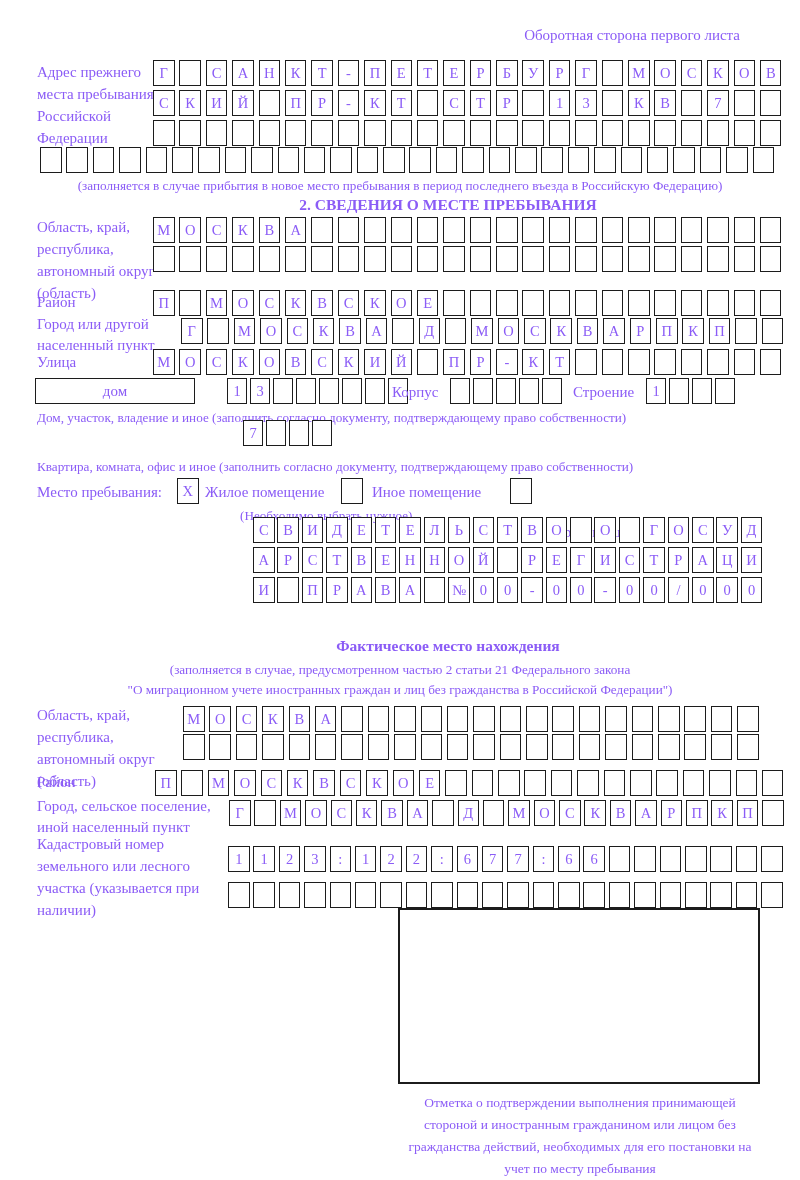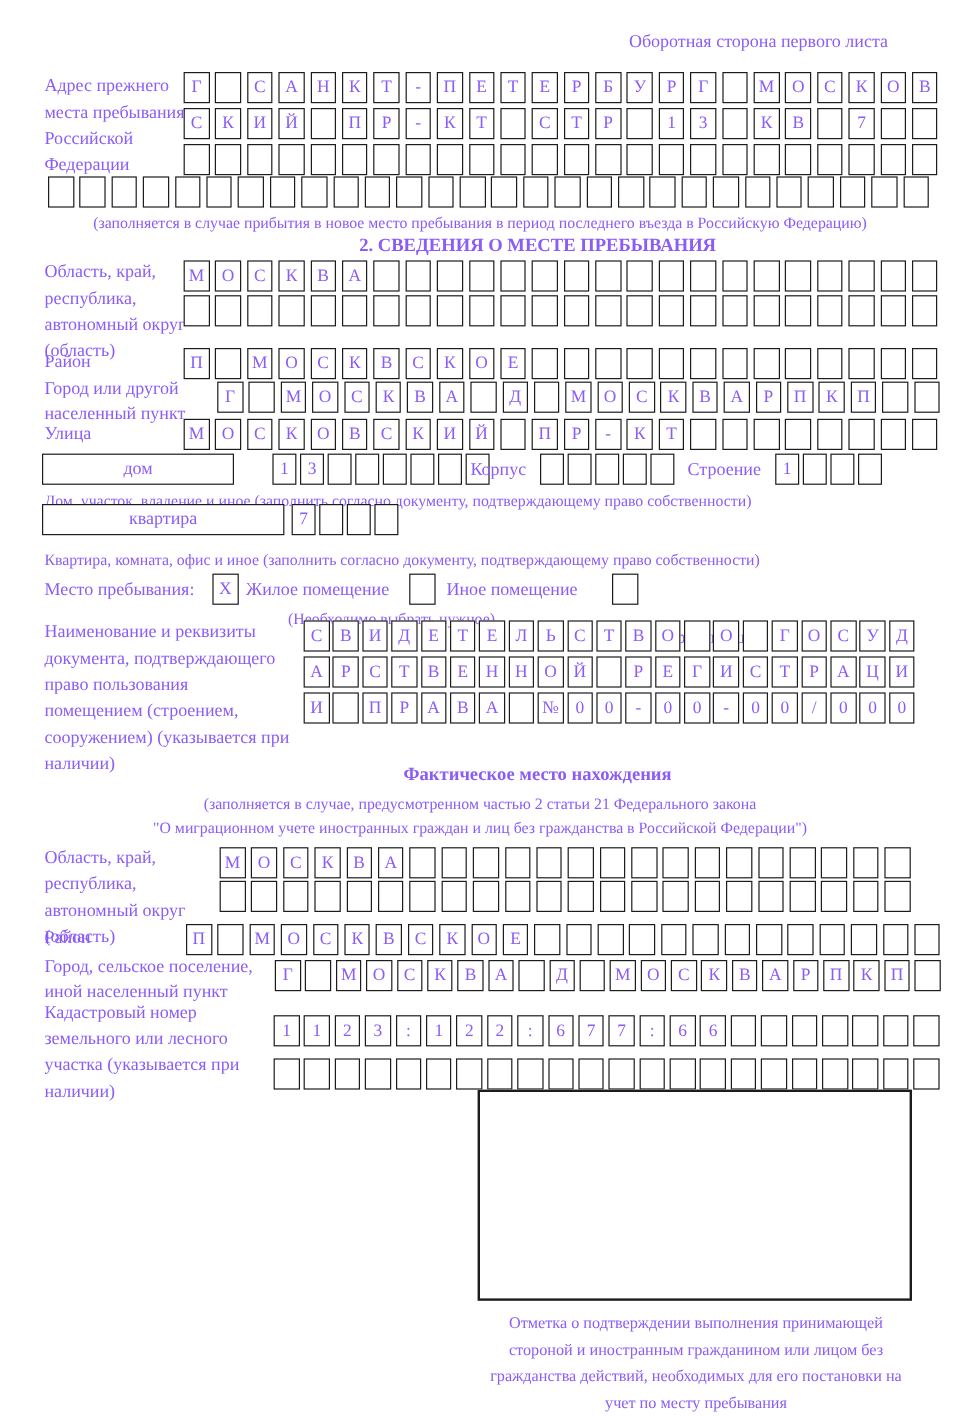--- a/index.html
+++ b/index.html
@@ -62,34 +62,32 @@
   <div class="boxrow" style="top:349px;left:153px;"><span class="cbox">М</span><span class="cbox">О</span><span class="cbox">С</span><span class="cbox">К</span><span class="cbox">О</span><span class="cbox">В</span><span class="cbox">С</span><span class="cbox">К</span><span class="cbox">И</span><span class="cbox">Й</span><span class="cbox"></span><span class="cbox">П</span><span class="cbox">Р</span><span class="cbox">-</span><span class="cbox">К</span><span class="cbox">Т</span><span class="cbox"></span><span class="cbox"></span><span class="cbox"></span><span class="cbox"></span><span class="cbox"></span><span class="cbox"></span><span class="cbox"></span><span class="cbox"></span></div>
 
   <div class="bigbox" style="top:378px;left:35px;width:160px;">дом</div>
   <div class="boxrow pitch23" style="top:378px;left:203px;padding-left:24px;"><span class="cbox">1</span><span class="cbox">3</span><span class="cbox"></span><span class="cbox"></span><span class="cbox"></span><span class="cbox"></span><span class="cbox"></span><span class="cbox"></span></div>
   <div class="abs lbl" style="top:381px;left:392px;">Корпус</div>
   <div class="boxrow pitch23" style="top:378px;left:450px;"><span class="cbox"></span><span class="cbox"></span><span class="cbox"></span><span class="cbox"></span><span class="cbox"></span></div>
   <div class="abs lbl" style="top:381px;left:573px;">Строение</div>
   <div class="boxrow pitch23" style="top:378px;left:646px;"><span class="cbox">1</span><span class="cbox"></span><span class="cbox"></span><span class="cbox"></span></div>
   <div class="abs cap" style="top:409px;left:37px;">Дом, участок, владение и иное (заполнить согласно документу, подтверждающему право собственности)</div>
 
-  <div class="bigbox" style="top:420px;left:35px;width:202px;">квартира</div>
   <div class="boxrow pitch23" style="top:420px;left:243px;"><span class="cbox">7</span><span class="cbox"></span><span class="cbox"></span><span class="cbox"></span></div>
   <div class="abs cap" style="top:458px;left:37px;">Квартира, комната, офис и иное (заполнить согласно документу, подтверждающему право собственности)</div>
 
   <div class="abs lbl nowrap" style="top:481px;left:37px;">Место пребывания:</div>
   <span class="cbox abs" style="top:478px;left:177px;">X</span>
   <div class="abs lbl nowrap" style="top:481px;left:205px;">Жилое помещение</div>
   <span class="cbox abs" style="top:478px;left:341px;"></span>
   <div class="abs lbl nowrap" style="top:481px;left:372px;">Иное помещение</div>
   <span class="cbox abs" style="top:478px;left:510px;"></span>
   <div class="abs lbl nowrap" style="top:481px;left:553px;margin-top:40px;">Организация</div>
   <div class="abs cap nowrap" style="top:507px;left:240px;">(Необходимо выбрать нужное)</div>
 
-  <div class="abs lbl" style="top:516px;left:37px;width:205px;">Наименование и реквизиты документа, подтверждающего право пользования помещением (строением, сооружением) (указывается при наличии)</div>
   <div class="boxrow pitch24" style="top:517px;left:253px;"><span class="cbox">С</span><span class="cbox">В</span><span class="cbox">И</span><span class="cbox">Д</span><span class="cbox">Е</span><span class="cbox">Т</span><span class="cbox">Е</span><span class="cbox">Л</span><span class="cbox">Ь</span><span class="cbox">С</span><span class="cbox">Т</span><span class="cbox">В</span><span class="cbox">О</span><span class="cbox"></span><span class="cbox">О</span><span class="cbox"></span><span class="cbox">Г</span><span class="cbox">О</span><span class="cbox">С</span><span class="cbox">У</span><span class="cbox">Д</span></div>
   <div class="boxrow pitch24" style="top:547px;left:253px;"><span class="cbox">А</span><span class="cbox">Р</span><span class="cbox">С</span><span class="cbox">Т</span><span class="cbox">В</span><span class="cbox">Е</span><span class="cbox">Н</span><span class="cbox">Н</span><span class="cbox">О</span><span class="cbox">Й</span><span class="cbox"></span><span class="cbox">Р</span><span class="cbox">Е</span><span class="cbox">Г</span><span class="cbox">И</span><span class="cbox">С</span><span class="cbox">Т</span><span class="cbox">Р</span><span class="cbox">А</span><span class="cbox">Ц</span><span class="cbox">И</span></div>
   <div class="boxrow pitch24" style="top:577px;left:253px;"><span class="cbox">И</span><span class="cbox"></span><span class="cbox">П</span><span class="cbox">Р</span><span class="cbox">А</span><span class="cbox">В</span><span class="cbox">А</span><span class="cbox"></span><span class="cbox">№</span><span class="cbox">0</span><span class="cbox">0</span><span class="cbox">-</span><span class="cbox">0</span><span class="cbox">0</span><span class="cbox">-</span><span class="cbox">0</span><span class="cbox">0</span><span class="cbox">/</span><span class="cbox">0</span><span class="cbox">0</span><span class="cbox">0</span></div>
 
   <div class="abs title center" style="top:637px;">Фактическое место нахождения</div>
   <div class="abs cap center" style="top:661px;">(заполняется в случае, предусмотренном частью 2 статьи 21 Федерального закона</div>
   <div class="abs cap center" style="top:681px;">"О миграционном учете иностранных граждан и лиц без гражданства в Российской Федерации")</div>
 
   <div class="abs lbl" style="top:704px;left:37px;width:150px;">Область, край, республика, автономный округ (область)</div>
   <div class="boxrow" style="top:706px;left:183px;"><span class="cbox">М</span><span class="cbox">О</span><span class="cbox">С</span><span class="cbox">К</span><span class="cbox">В</span><span class="cbox">А</span><span class="cbox"></span><span class="cbox"></span><span class="cbox"></span><span class="cbox"></span><span class="cbox"></span><span class="cbox"></span><span class="cbox"></span><span class="cbox"></span><span class="cbox"></span><span class="cbox"></span><span class="cbox"></span><span class="cbox"></span><span class="cbox"></span><span class="cbox"></span><span class="cbox"></span><span class="cbox"></span></div>

